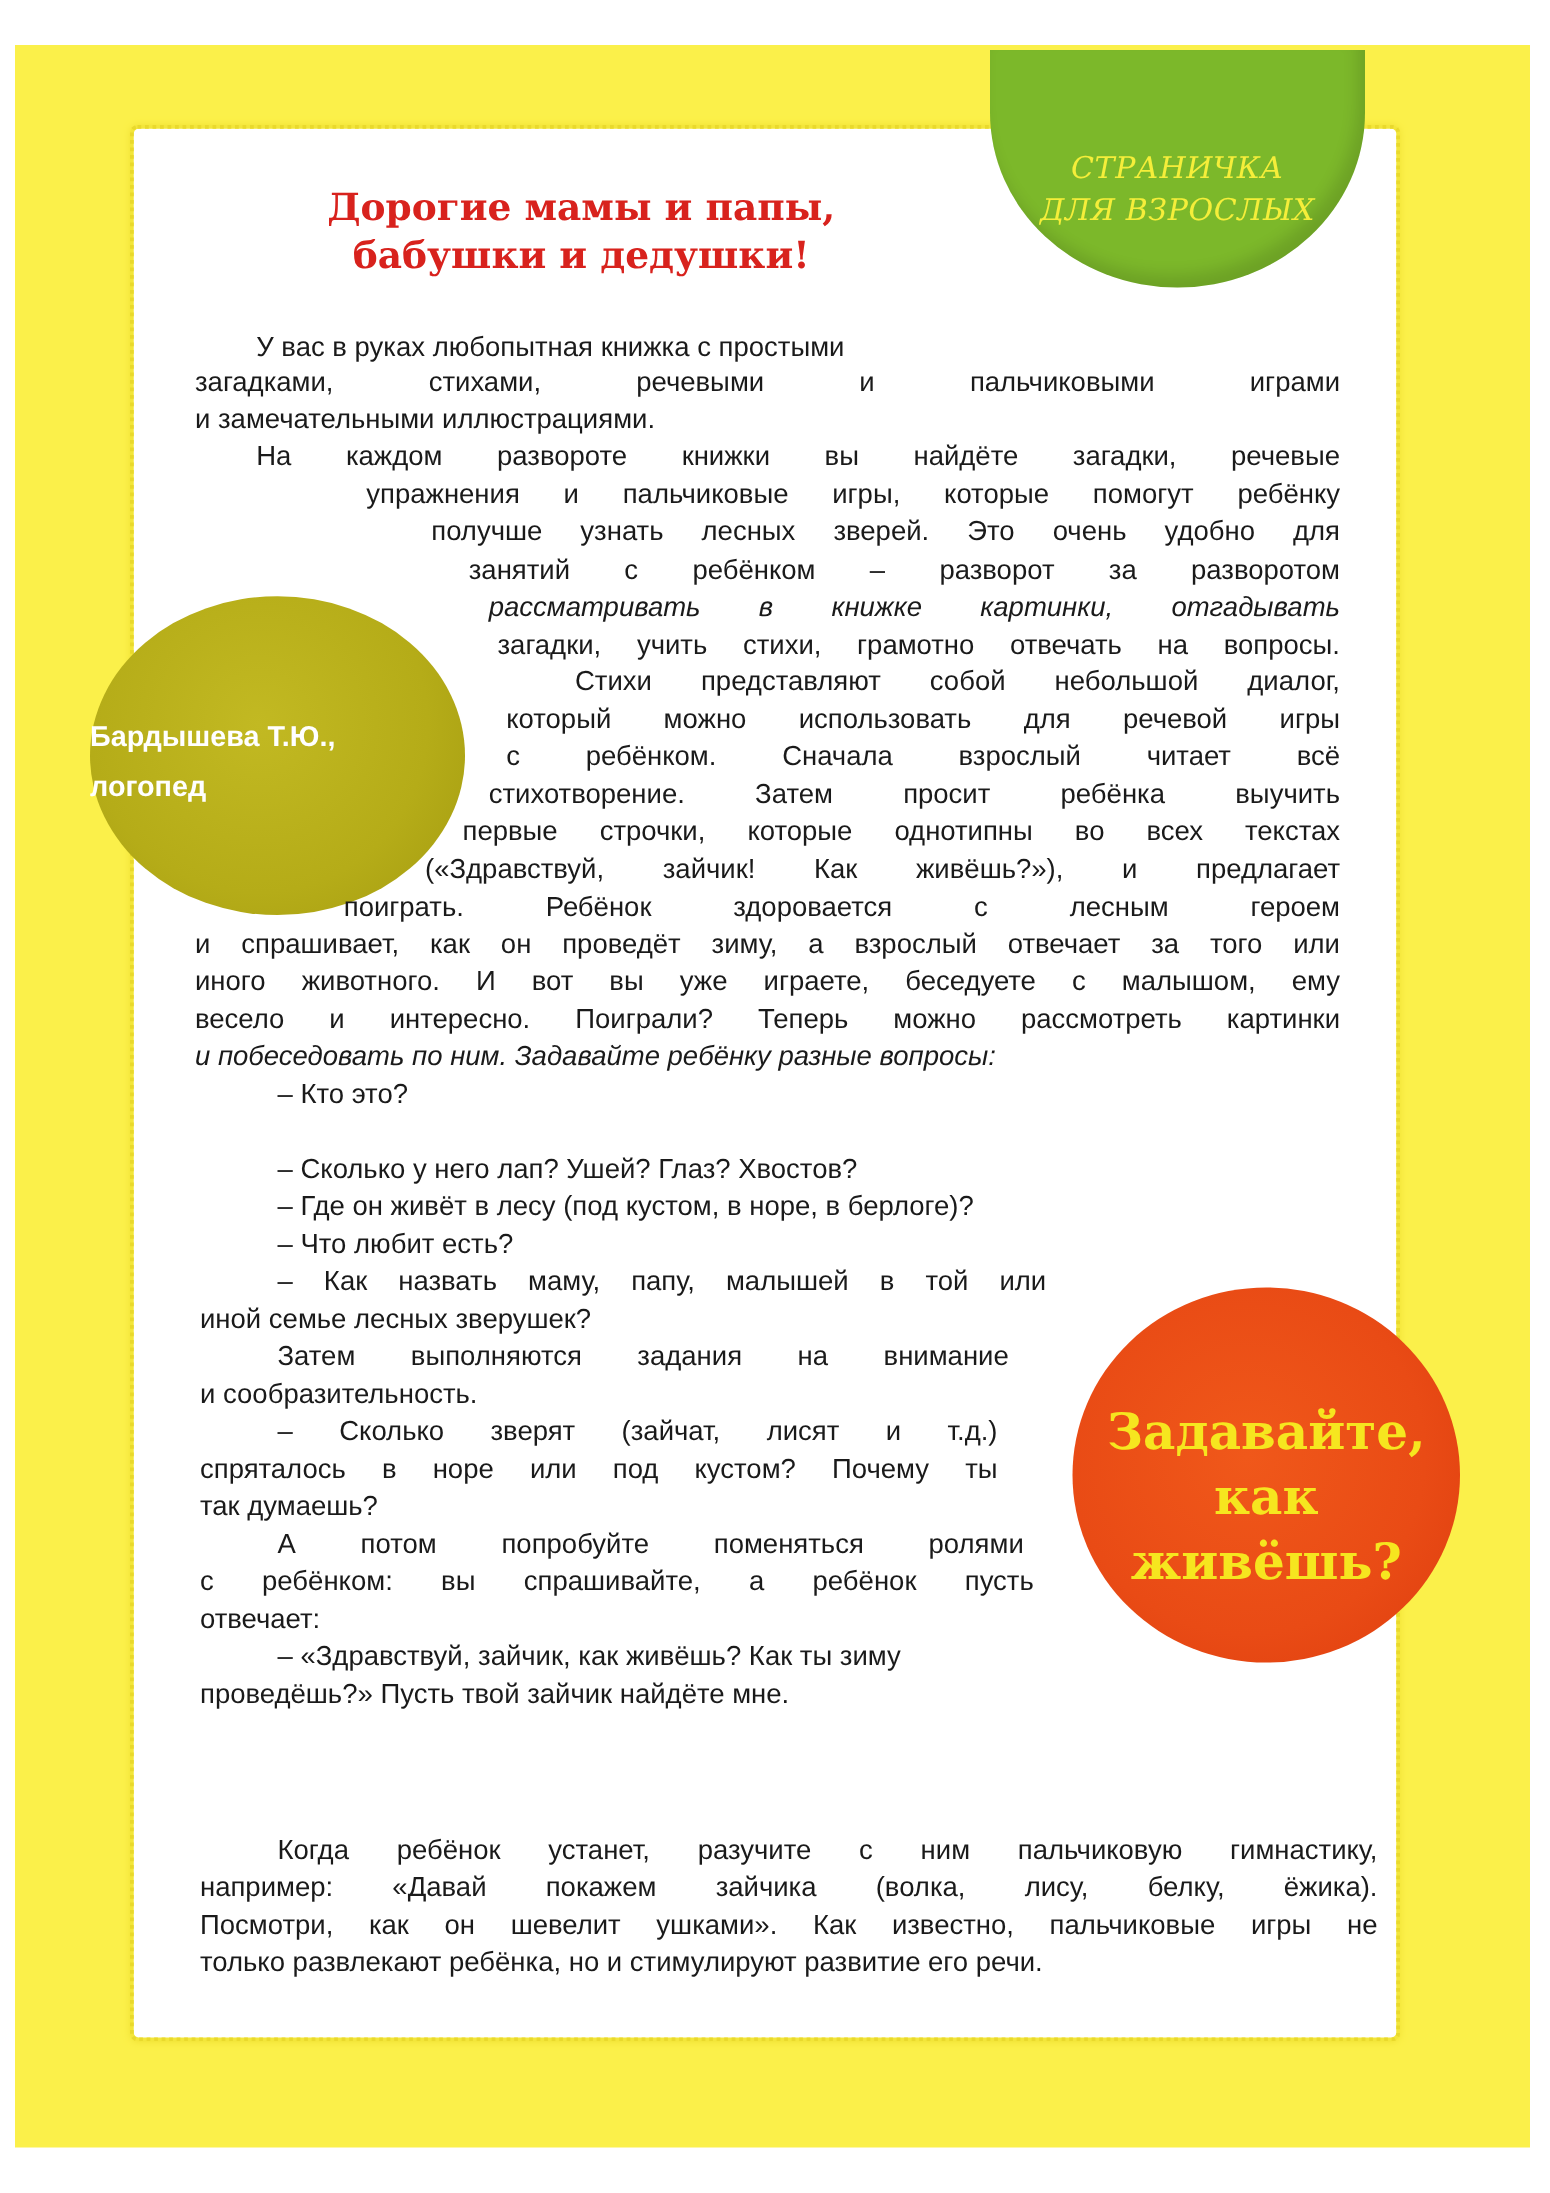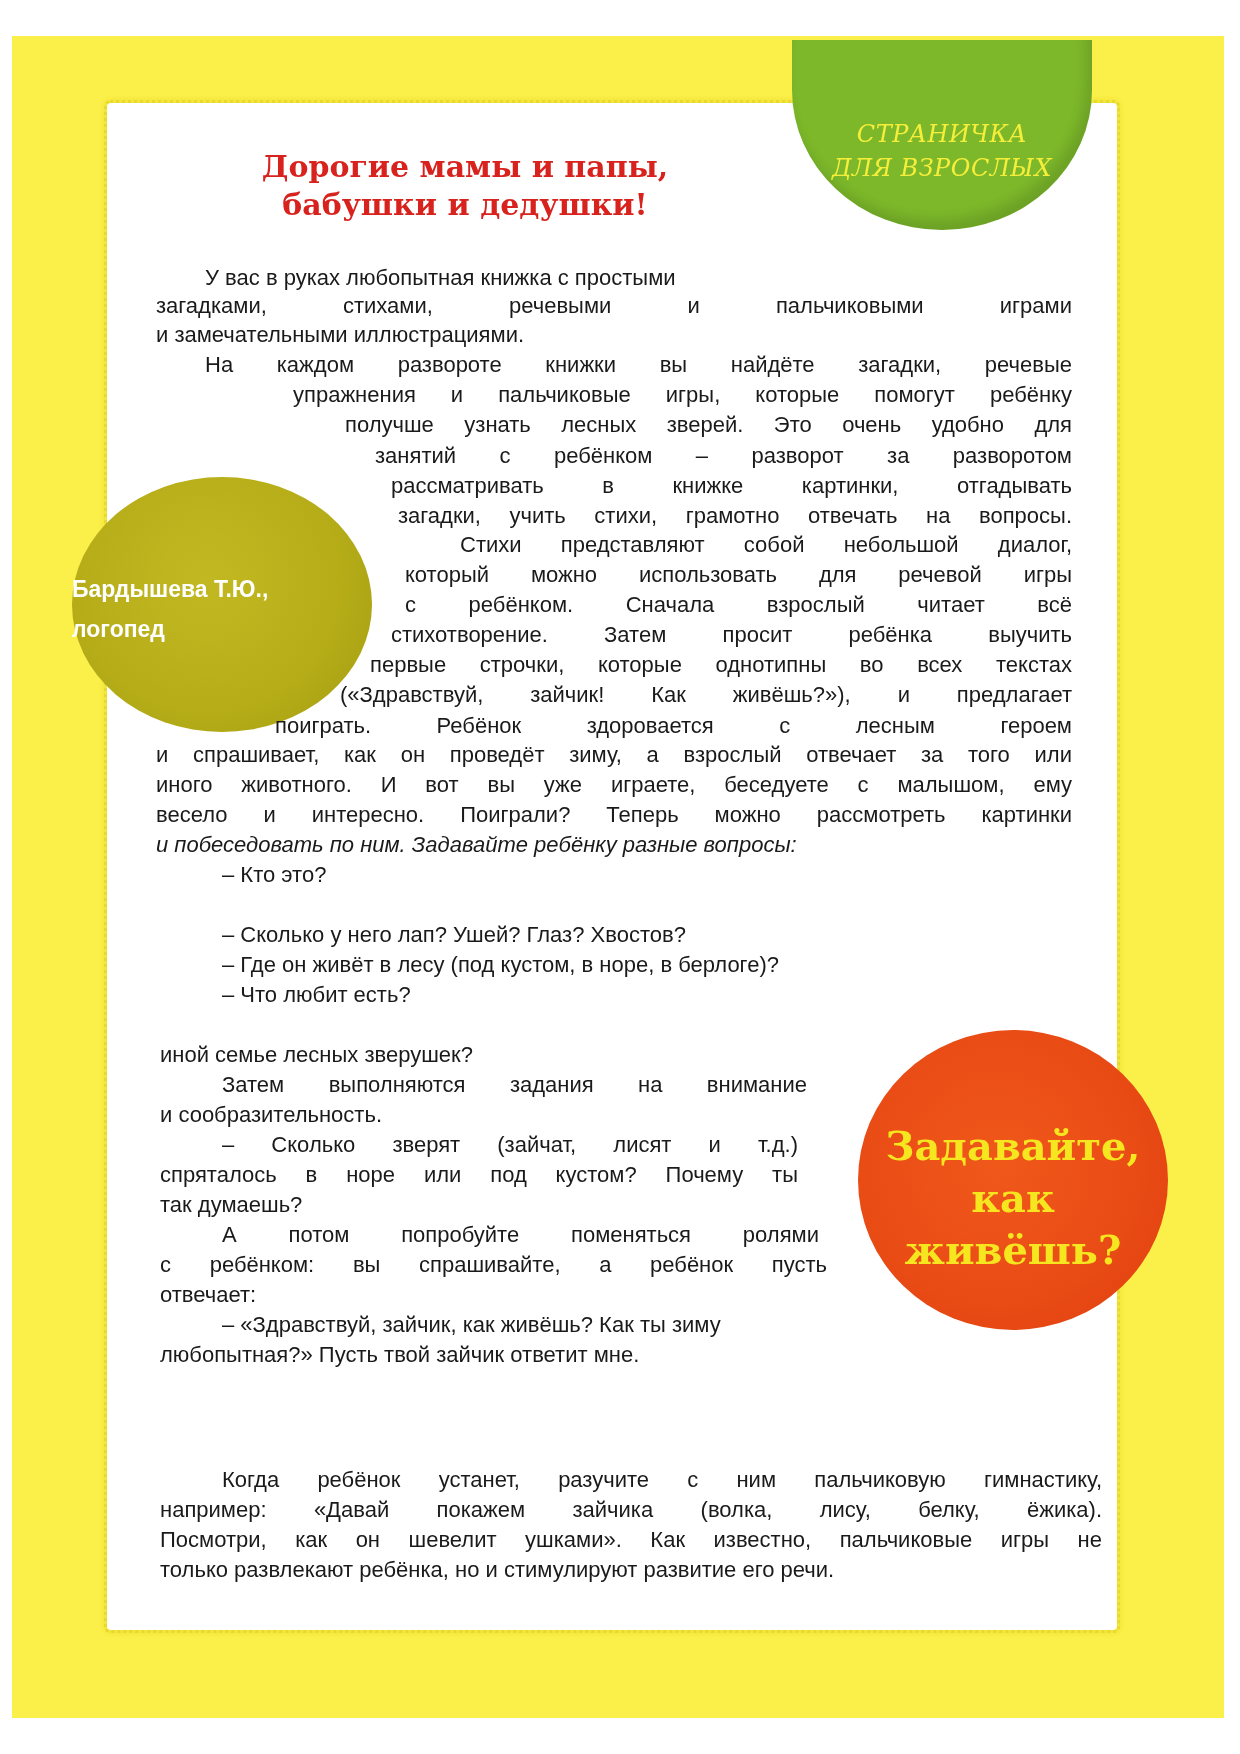--- a/index.html
+++ b/index.html
@@ -177,45 +177,46 @@
 </div>
 
 <div class="body-text" style="left:0;top:0;width:1088px;height:1754px;">
   <span class="line" style="position:absolute;left:205px;top:263px;">У вас в руках любопытная книжка с простыми</span>
   <span class="line just" style="position:absolute;left:156px;top:291px;width:916px;">загадками, стихами, речевыми и пальчиковыми играми</span>
   <span class="line" style="position:absolute;left:156px;top:320px;">и замечательными иллюстрациями.</span>
   <span class="line just" style="position:absolute;left:205px;top:350px;width:867px;">На каждом развороте книжки вы найдёте загадки, речевые</span>
   <span class="line just" style="position:absolute;left:293px;top:380px;width:779px;">упражнения и пальчиковые игры, которые помогут ребёнку</span>
   <span class="line just" style="position:absolute;left:345px;top:410px;width:727px;">получше узнать лесных зверей. Это очень удобно для</span>
   <span class="line just" style="position:absolute;left:375px;top:441px;width:697px;">занятий с ребёнком – разворот за разворотом</span>
-  <span class="line just" style="position:absolute;left:391px;top:471px;width:681px;">рассматривать в книжке картинки, отгадывать</span>
+  <span class="line just" style="position:absolute;left:391px;top:471px;width:681px;font-style:italic;">рассматривать в книжке картинки, отгадывать</span>
   <span class="line just" style="position:absolute;left:398px;top:501px;width:674px;">загадки, учить стихи, грамотно отвечать на вопросы.</span>
   <span class="line just" style="position:absolute;left:460px;top:530px;width:612px;">Стихи представляют собой небольшой диалог,</span>
   <span class="line just" style="position:absolute;left:405px;top:560px;width:667px;">который можно использовать для речевой игры</span>
   <span class="line just" style="position:absolute;left:405px;top:590px;width:667px;">с ребёнком. Сначала взрослый читает всё</span>
   <span class="line just" style="position:absolute;left:391px;top:620px;width:681px;">стихотворение. Затем просит ребёнка выучить</span>
   <span class="line just" style="position:absolute;left:370px;top:650px;width:702px;">первые строчки, которые однотипны во всех текстах</span>
   <span class="line just" style="position:absolute;left:340px;top:680px;width:732px;">(«Здравствуй, зайчик! Как живёшь?»), и предлагает</span>
   <span class="line just" style="position:absolute;left:275px;top:711px;width:797px;">поиграть. Ребёнок здоровается с лесным героем</span>
   <span class="line just" style="position:absolute;left:156px;top:740px;width:916px;">и спрашивает, как он проведёт зиму, а взрослый отвечает за того или</span>
   <span class="line just" style="position:absolute;left:156px;top:770px;width:916px;">иного животного. И вот вы уже играете, беседуете с малышом, ему</span>
   <span class="line just" style="position:absolute;left:156px;top:800px;width:916px;">весело и интересно. Поиграли? Теперь можно рассмотреть картинки</span>
   <span class="line" style="position:absolute;left:156px;top:830px;font-style:italic;">и побеседовать по ним. Задавайте ребёнку разные вопросы:</span>
   <span class="line" style="position:absolute;left:222px;top:860px;">– Кто это?</span>
   <span class="line" style="position:absolute;left:222px;top:920px;">– Сколько у него лап? Ушей? Глаз? Хвостов?</span>
   <span class="line" style="position:absolute;left:222px;top:950px;">– Где он живёт в лесу (под кустом, в норе, в берлоге)?</span>
   <span class="line" style="position:absolute;left:222px;top:980px;">– Что любит есть?</span>
+  <span class="line just" style="position:absolute;left:222px;top:1010px;width:615px;">– Как назвать маму, папу, малышей в той или</span>
   <span class="line" style="position:absolute;left:160px;top:1040px;">иной семье лесных зверушек?</span>
   <span class="line just" style="position:absolute;left:222px;top:1070px;width:585px;">Затем выполняются задания на внимание</span>
   <span class="line" style="position:absolute;left:160px;top:1100px;">и сообразительность.</span>
   <span class="line just" style="position:absolute;left:222px;top:1130px;width:576px;">– Сколько зверят (зайчат, лисят и т.д.)</span>
   <span class="line just" style="position:absolute;left:160px;top:1160px;width:638px;">спряталось в норе или под кустом? Почему ты</span>
   <span class="line" style="position:absolute;left:160px;top:1190px;">так думаешь?</span>
   <span class="line just" style="position:absolute;left:222px;top:1220px;width:597px;">А потом попробуйте поменяться ролями</span>
   <span class="line just" style="position:absolute;left:160px;top:1250px;width:667px;">с ребёнком: вы спрашивайте, а ребёнок пусть</span>
   <span class="line" style="position:absolute;left:160px;top:1280px;">отвечает:</span>
   <span class="line" style="position:absolute;left:222px;top:1310px;">– «Здравствуй, зайчик, как живёшь? Как ты зиму</span>
-  <span class="line" style="position:absolute;left:160px;top:1340px;">любопытная?» Пусть твой зайчик ответит мне.</span>
+  <span class="line" style="position:absolute;left:160px;top:1340px;">проведёшь?» Пусть твой зайчик найдёте мне.</span>
   <span class="line just" style="position:absolute;left:222px;top:1465px;width:880px;">Когда ребёнок устанет, разучите с ним пальчиковую гимнастику,</span>
   <span class="line just" style="position:absolute;left:160px;top:1495px;width:942px;">например: «Давай покажем зайчика (волка, лису, белку, ёжика).</span>
   <span class="line just" style="position:absolute;left:160px;top:1525px;width:942px;">Посмотри, как он шевелит ушками». Как известно, пальчиковые игры не</span>
   <span class="line" style="position:absolute;left:160px;top:1555px;">только развлекают ребёнка, но и стимулируют развитие его речи.</span>
 </div>
 
 </body></html>

